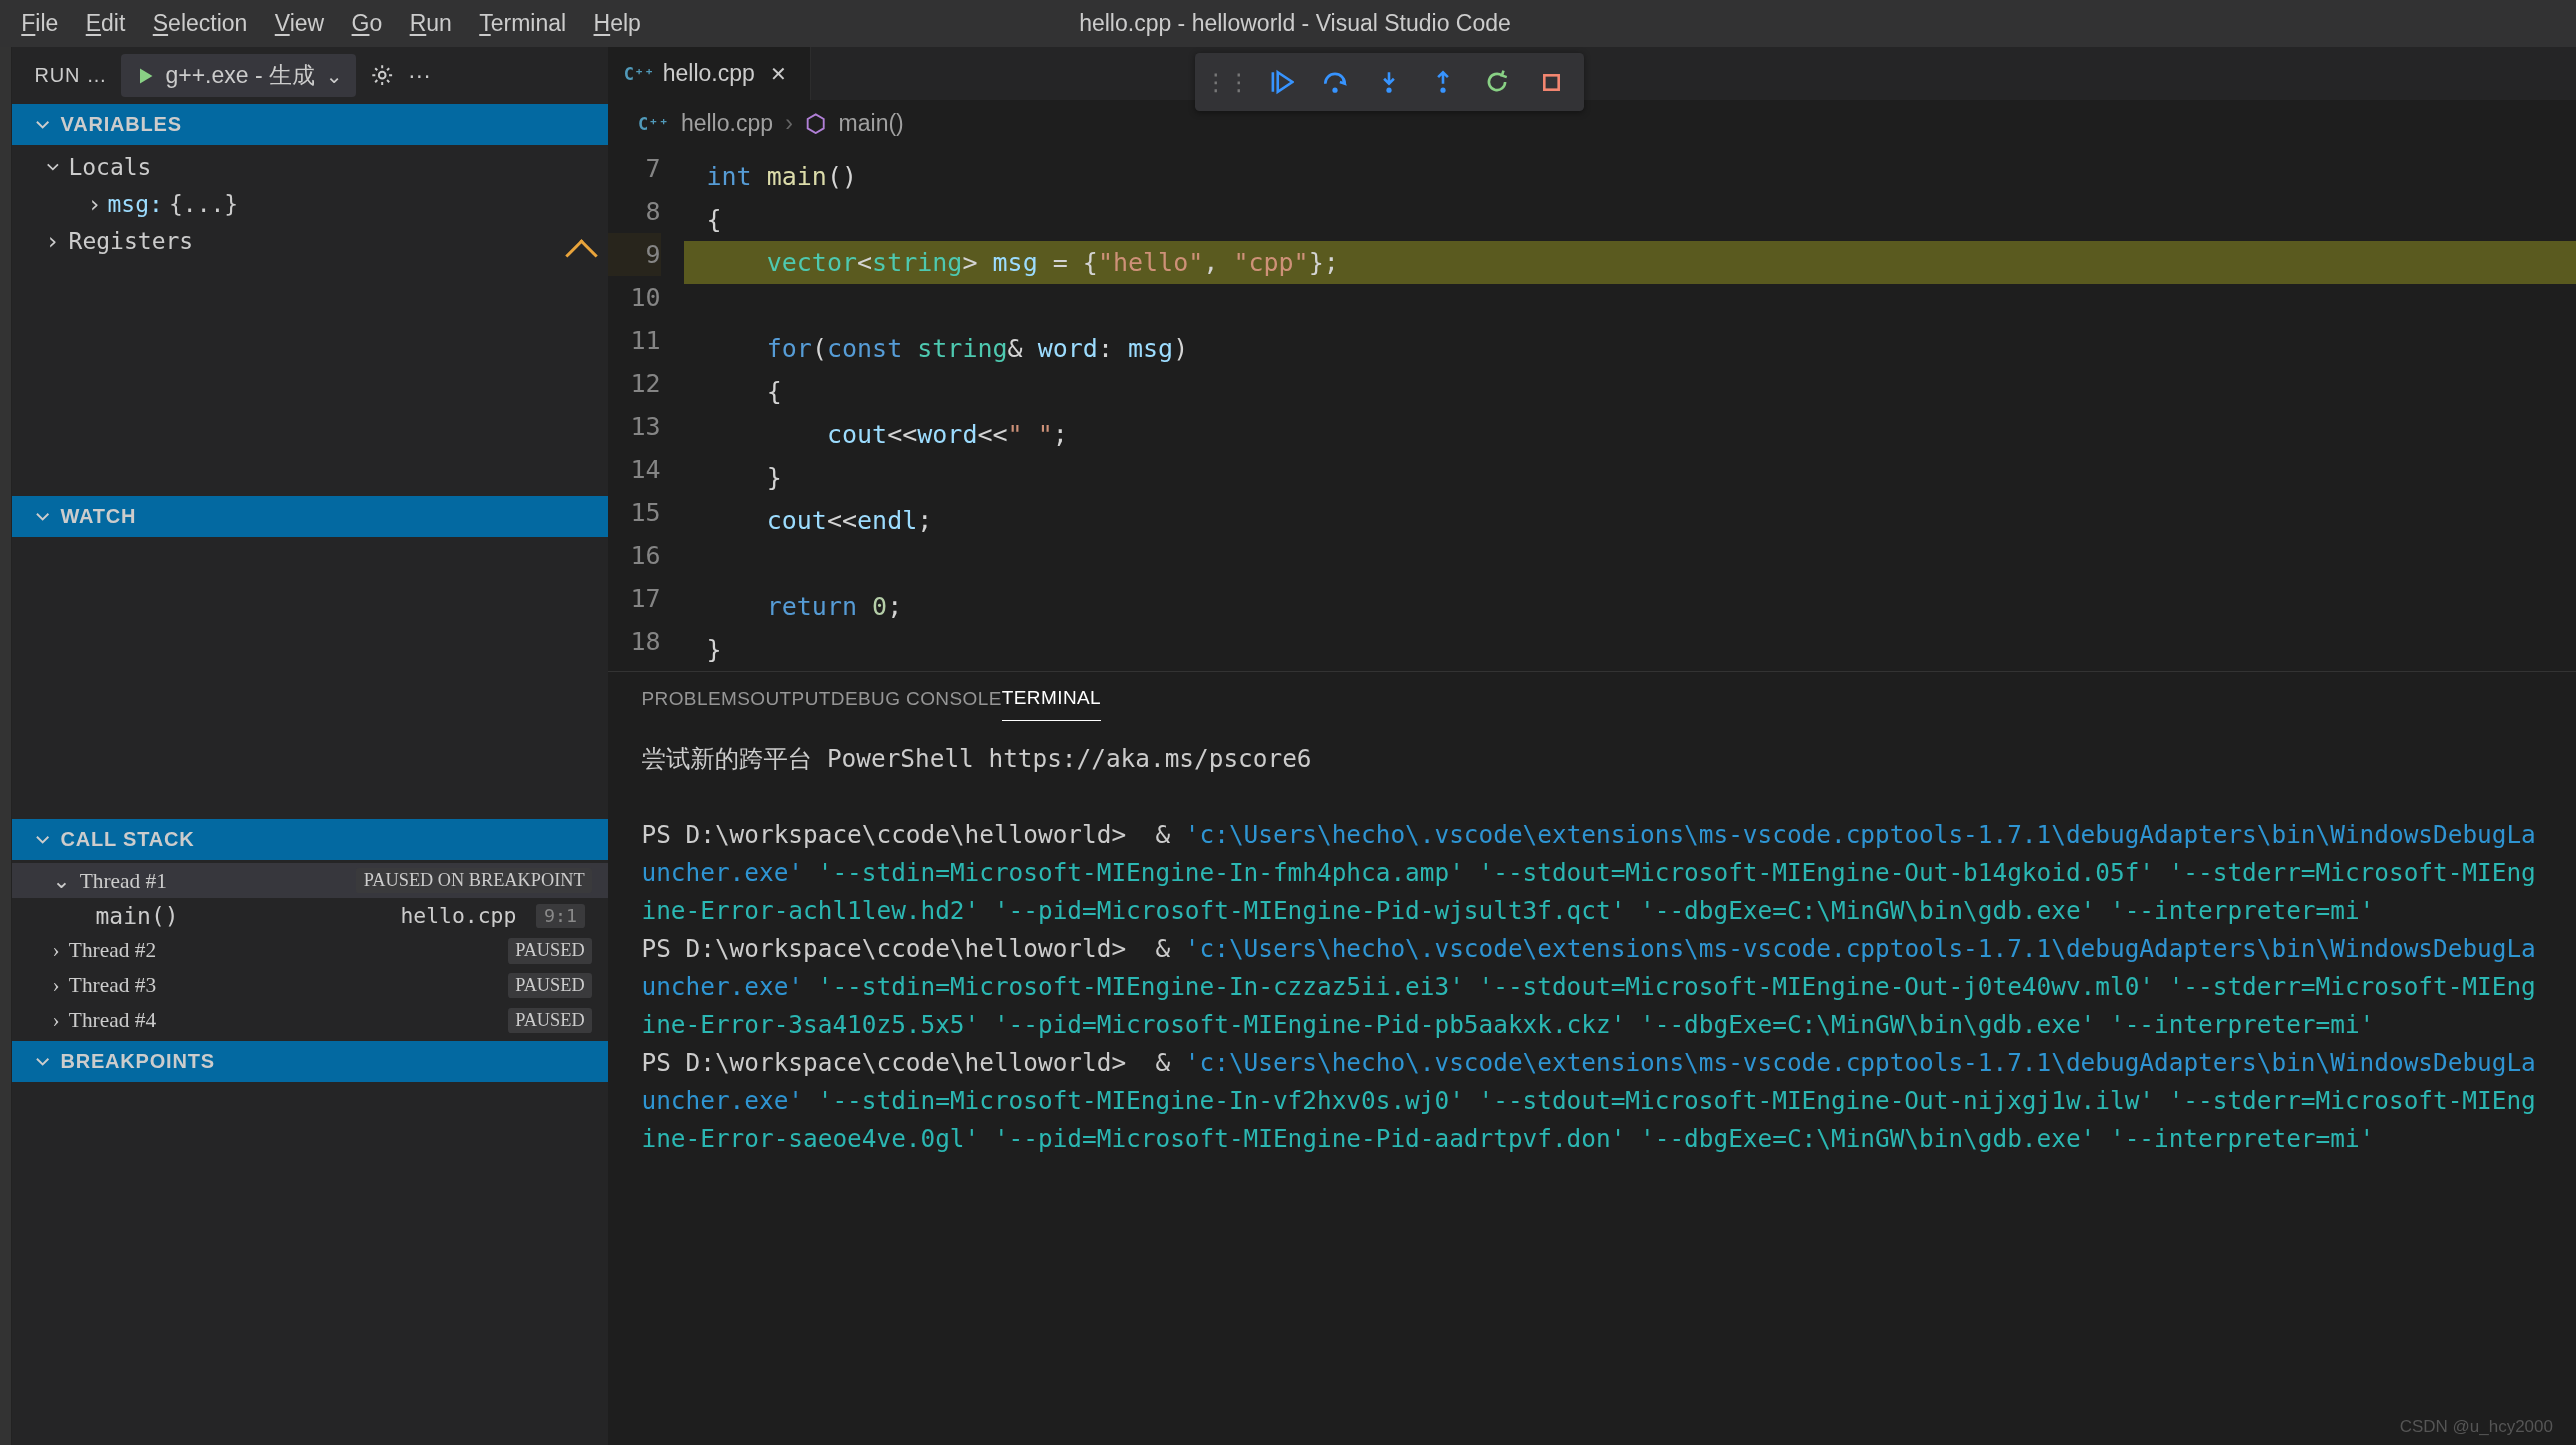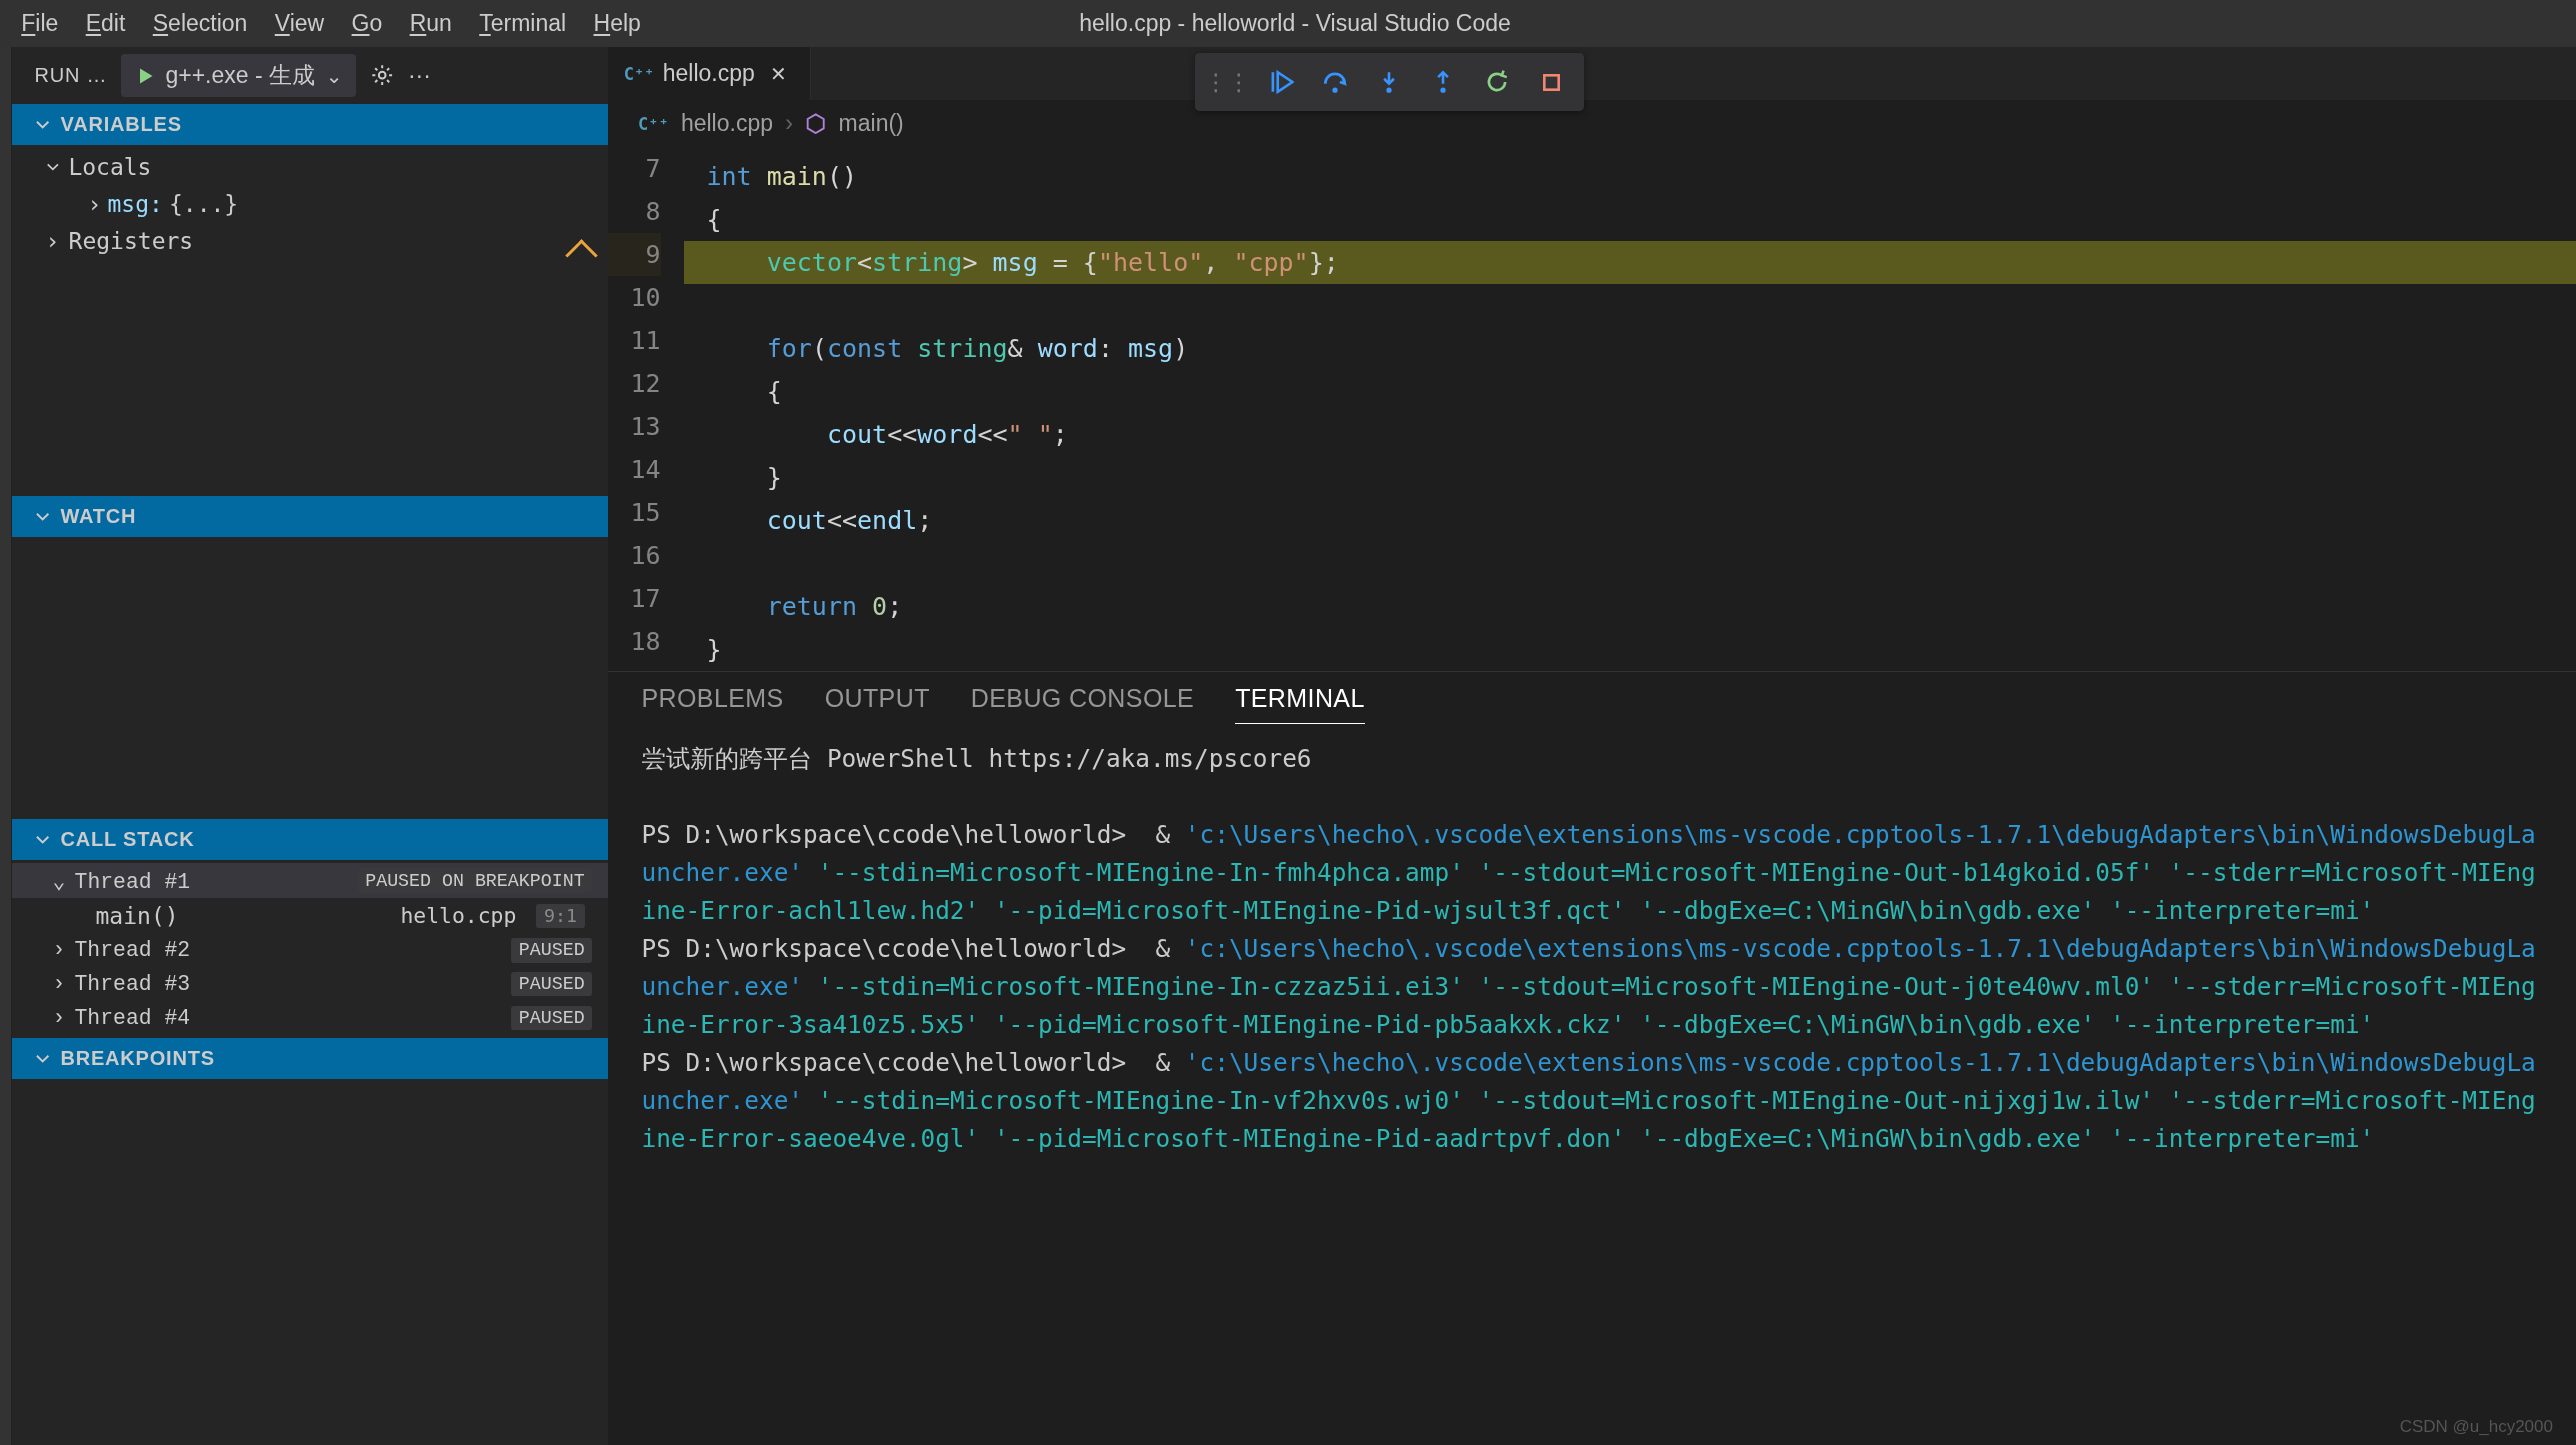--- a/index.html
+++ b/index.html
@@ -29,21 +29,21 @@
   
   .pane-hdr { height: 41px; display: flex; align-items: center; padding: 0 23px; gap: 10.7px; font-size: 20px; font-weight: 600; letter-spacing: 0.8px; color: #ccc; background: #0369a1; }
   .pane-hdr .tw { width: 15.3px; height: 15.3px; }
   .pane-body { padding: 3.1px 0; font-family: Consolas, monospace; font-size: 23px; }
   
   .sub-hdr { display: flex; align-items: center; gap: 9.2px; padding: 6.1px 15.3px 6.1px 34px; }
   .var-row { padding: 4.6px 15.3px 4.6px 76px; display:flex; gap:6.1px; }
   .var-key { color:#9cdcfe; }
   .var-val { color:#ccc; }
   .watch-body { height: 282px; }
-  .cs-row { display:flex; align-items:center; justify-content:space-between; padding: 4.6px 15.3px 4.6px 41px; font-family: Liberation Mono, monospace; font-size:21.4px; }
+  .cs-row { display:flex; align-items:center; justify-content:space-between; padding: 4.6px 15.3px 4.6px 41px; font-family: Liberation Serif, serif; font-size:21.4px; }
   .cs-row .badge { background:#3a3a3c; color:#ccc; font-size:18.3px; padding:2.3px 7.6px; border-radius:3.1px; }
   .cs-row.active { background:#37373d; }
   .frame-row { display:flex; justify-content:space-between; align-items:center; padding:4.6px 23px 4.6px 84px; font-family: Consolas,monospace; font-size:23px; }
   .frame-right { display:flex; gap:20px; color:#8a8a8a; font-size:21.4px; align-items:center;}
   .frame-file { color:#ccc; }
   .frame-pos { background:#3a3a3c; padding:1.5px 7.6px; border-radius:3.1px; font-size:18.3px; }
   
   
   .editor-area { flex:1; display:flex; flex-direction:column; min-width:0; background:#1e1e1e; }
   
@@ -73,21 +73,21 @@
   .kw { color:#569cd6; }
   .ty { color:#4ec9b0; }
   .fn { color:#dcdcaa; }
   .va { color:#9cdcfe; }
   .st { color:#ce9178; }
   .nu { color:#b5cea8; }
   .pl { color:#d4d4d4; }
   
   
   .panel { flex:1; display:flex; flex-direction:column; border-top:0.8px solid #333; min-height:0; }
-  .panel-tabs { height:53px; display:flex; align-items:center; gap:41px; padding:0 34px; font-size:25px; color:#969696; }
+  .panel-tabs { height:53px; display:flex; align-items:center; padding:0 34px; font-size:19px; color:#969696; }
   .ptab { padding:10.7px 0; cursor:default; letter-spacing:0.4px; }
   .ptab.active { color:#fff; border-bottom:1.5px solid #fff; }
   
   .term { flex:1; overflow:hidden; padding:15.3px 34px; font-family:Consolas,monospace; font-size:24.4px; line-height:38px; color:#ccc; }
   .term .tl { white-space:pre-wrap; word-break:break-all; }
   .term .prompt { color:#ccc; }
   .term .amp { color:#ccc; }
   .term .path { color:#2e95d3; }
   .term .arg { color:#2bb7b3; }
   

